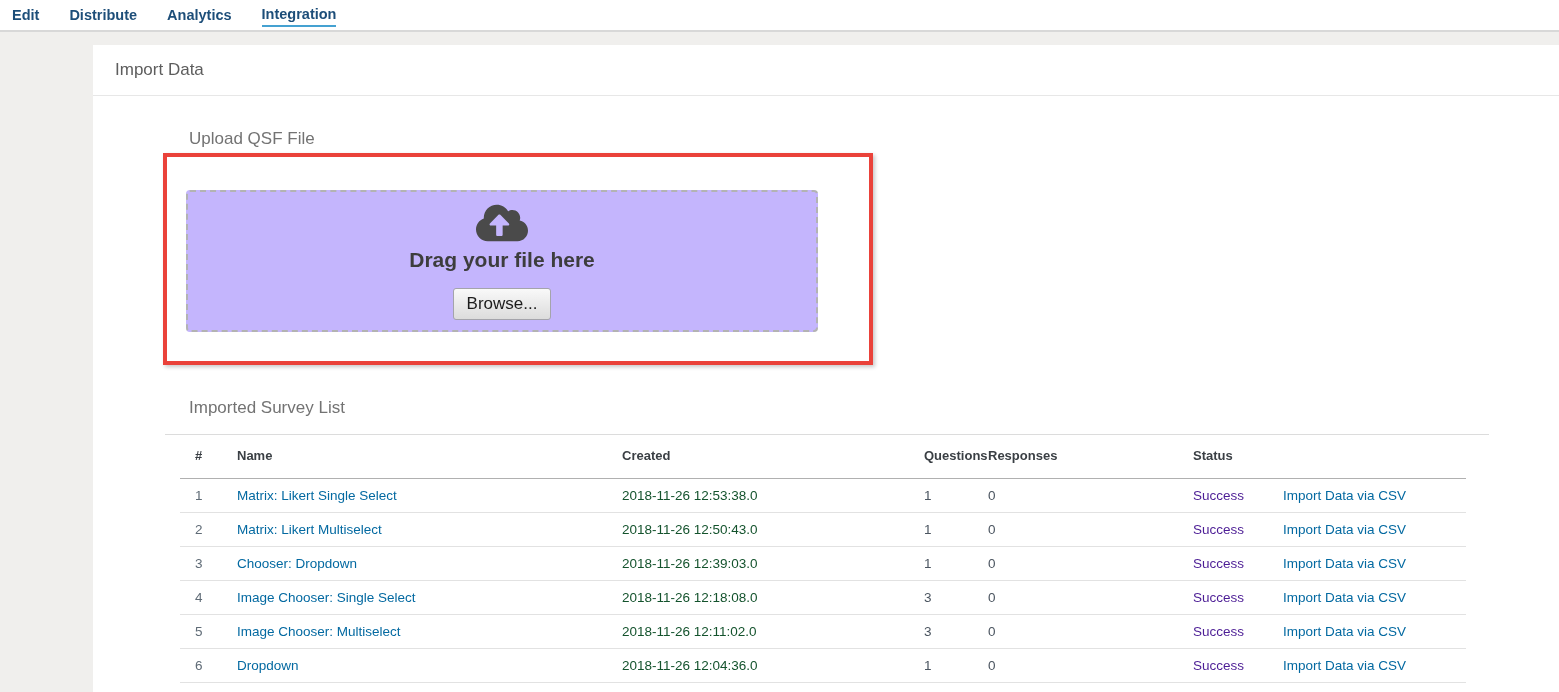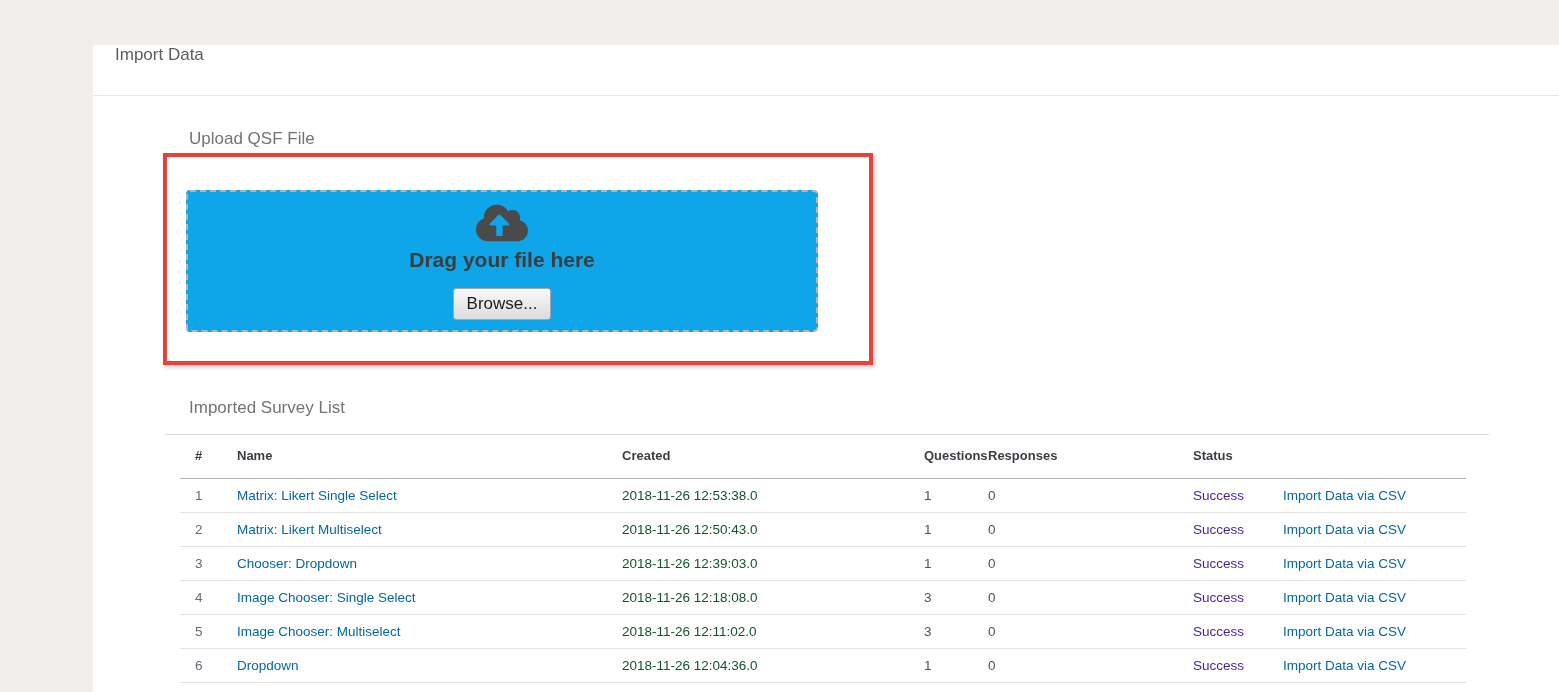--- a/index.html
+++ b/index.html
@@ -23,21 +23,21 @@
   }
   .tab.active { border-bottom: 2px solid #45a1d1; padding-bottom: 1px; }
 
   
   .panel {
     position: absolute; left: 93px; top: 45px; width: 1466px; height: 647px;
     background: #ffffff;
   }
   .panel-header {
     height: 51px; border-bottom: 1px solid #e7e7e7;
-    display: flex; align-items: flex-start; padding-left: 22px;
+    display: flex; align-items: center; padding-left: 22px;
   }
   .panel-title { font-size: 17px; font-weight: 400; color: #5d5d5d; }
 
   .section-title {
     position: absolute; left: 96px;
     font-size: 17px; font-weight: 400; color: #737373;
   }
   .upload-title { top: 84px; }
   .list-title { top: 353px; }
 
@@ -48,21 +48,21 @@
     box-shadow: 2px 2px 4px rgba(0,0,0,0.22);
   }
   .upload-desc {
     position: absolute; left: 19px; top: 12px;
     font-size: 12.5px; color: #4c4c4c;
   }
   .dropzone {
     position: absolute; left: 19px; top: 33px; width: 632px; height: 142px;
     border: 2px dashed #b3b3b3; border-radius: 4px;
     display: flex; flex-direction: column; align-items: center;
-    padding-top: 10px; cursor: pointer; background: #0ea5e9;
+    padding-top: 10px; cursor: pointer; background: #c4b5fd;
   }
   .cloud-icon { width: 52px; height: 42px; }
   .cloud-icon svg { width: 52px; height: 42px; fill: #4a4a4a; }
   .drag-label {
     margin-top: 4px; font-size: 21px; font-weight: 700; color: #3d3d3d;
   }
   .browse-btn {
     margin-top: 16px; padding: 5px 13px;
     font-family: "Liberation Sans", sans-serif; font-size: 17px; color: #1c1c1c;
     border: 1px solid #a4a4ab; border-radius: 3px;
@@ -100,20 +100,26 @@
   td.created { color: #14532d; }
   td.right { color: #4b5560; }
   td.status { color: #4c1d95; }
   .tbl-link { color: #0369a1; cursor: pointer; text-decoration: none; }
 </style>
 </head>
 <body>
 
 <div class="screen">
 
+  <nav class="tabbar">
+    <span class="tab">Edit</span>
+    <span class="tab">Distribute</span>
+    <span class="tab">Analytics</span>
+    <span class="tab active">Integration</span>
+  </nav>
 
   <main class="panel">
 
     <header class="panel-header">
       <h1 class="panel-title">Import Data</h1>
     </header>
 
     <h2 class="section-title upload-title">Upload QSF File</h2>
 
     <div class="highlight-box">

